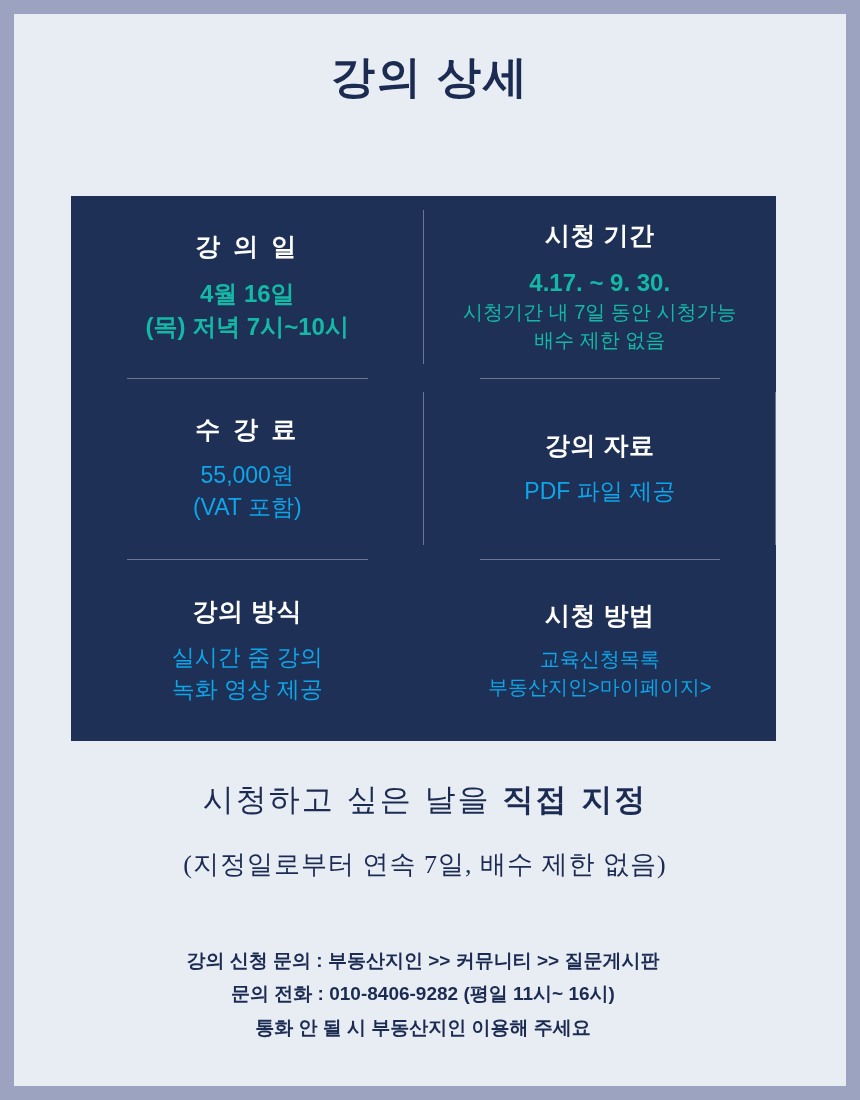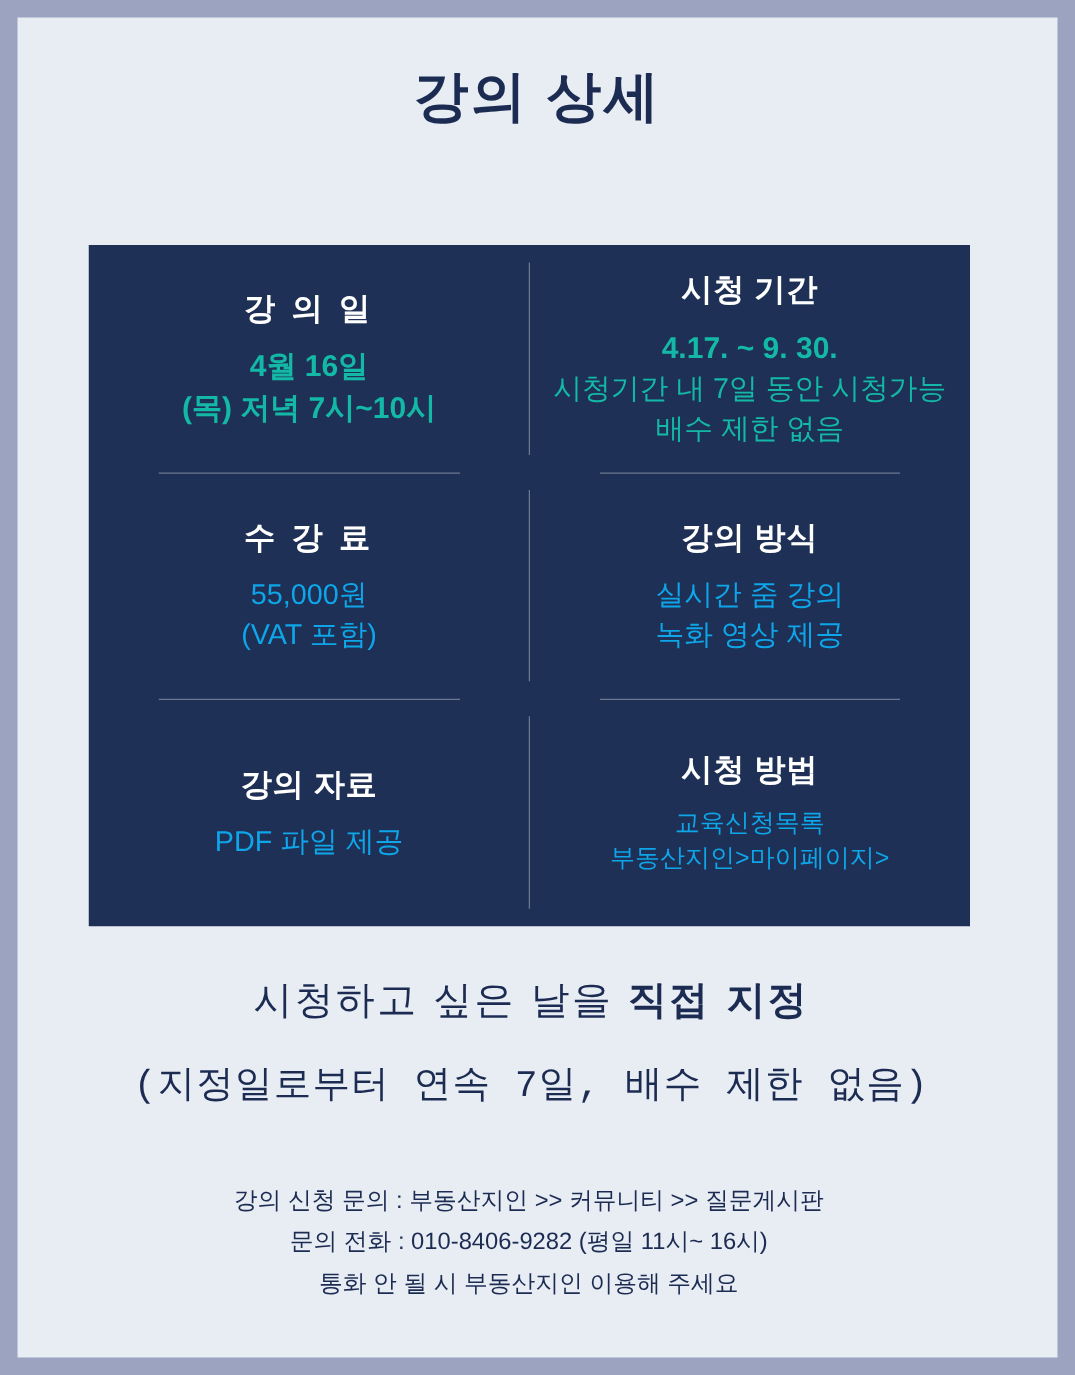--- a/index.html
+++ b/index.html
@@ -92,21 +92,21 @@
     font-size: 23px;
     line-height: 1.38;
   }
   .cell-body.accent {
     color: #14b8a6;
     font-weight: bold;
     font-size: 24px;
   }
   .cell-body.accent .sub {
     font-weight: normal;
-    font-size: 23px;
+    font-size: 20px;
   }
   .cell-body.small {
     font-size: 20px;
   }
   .script-block {
     position: absolute;
     left: 0;
     right: 10px;
     top: 765px;
     text-align: center;
@@ -115,34 +115,34 @@
   .script-line1 {
     font-family: "DejaVu Serif", serif;
     font-size: 31px;
     letter-spacing: 2px;
     margin-bottom: 26px;
   }
   .script-line1 .strong {
     font-weight: bold;
   }
   .script-line2 {
-    font-family: Liberation Mono, monospace;
-    font-size: 30px;
+    font-family: Liberation Serif, serif;
+    font-size: 26px;
     letter-spacing: 1px;
   }
   .contact {
     position: absolute;
     left: 0;
     right: 14px;
     top: 930px;
     text-align: center;
     color: #1b2b52;
     font-size: 19px;
     line-height: 1.75;
-    font-weight: normal;
+    font-weight: bold;
   }
 </style>
 </head>
 <body>
 
 <div class="page">
 
   <h1 class="title">강의 상세</h1>
 
   <div class="card">
@@ -166,32 +166,32 @@
       </div>
 
       <div class="cell col-left row-border">
         <div class="cell-head">수 강 료</div>
         <div class="cell-body">
           <div>55,000원</div>
           <div>(VAT 포함)</div>
         </div>
       </div>
 
+      <div class="cell col-left row-border">
+        <div class="cell-head tight">강의 자료</div>
+        <div class="cell-body">
+          <div>PDF 파일 제공</div>
+        </div>
+      </div>
+
       <div class="cell row-border">
         <div class="cell-head tight">강의 방식</div>
         <div class="cell-body">
           <div>실시간 줌 강의</div>
           <div>녹화 영상 제공</div>
-        </div>
-      </div>
-
-      <div class="cell col-left row-border">
-        <div class="cell-head tight">강의 자료</div>
-        <div class="cell-body">
-          <div>PDF 파일 제공</div>
         </div>
       </div>
 
       <div class="cell row-border">
         <div class="cell-head tight">시청 방법</div>
         <div class="cell-body small">
           <div>교육신청목록</div>
           <div>부동산지인&gt;마이페이지&gt;</div>
         </div>
       </div>

